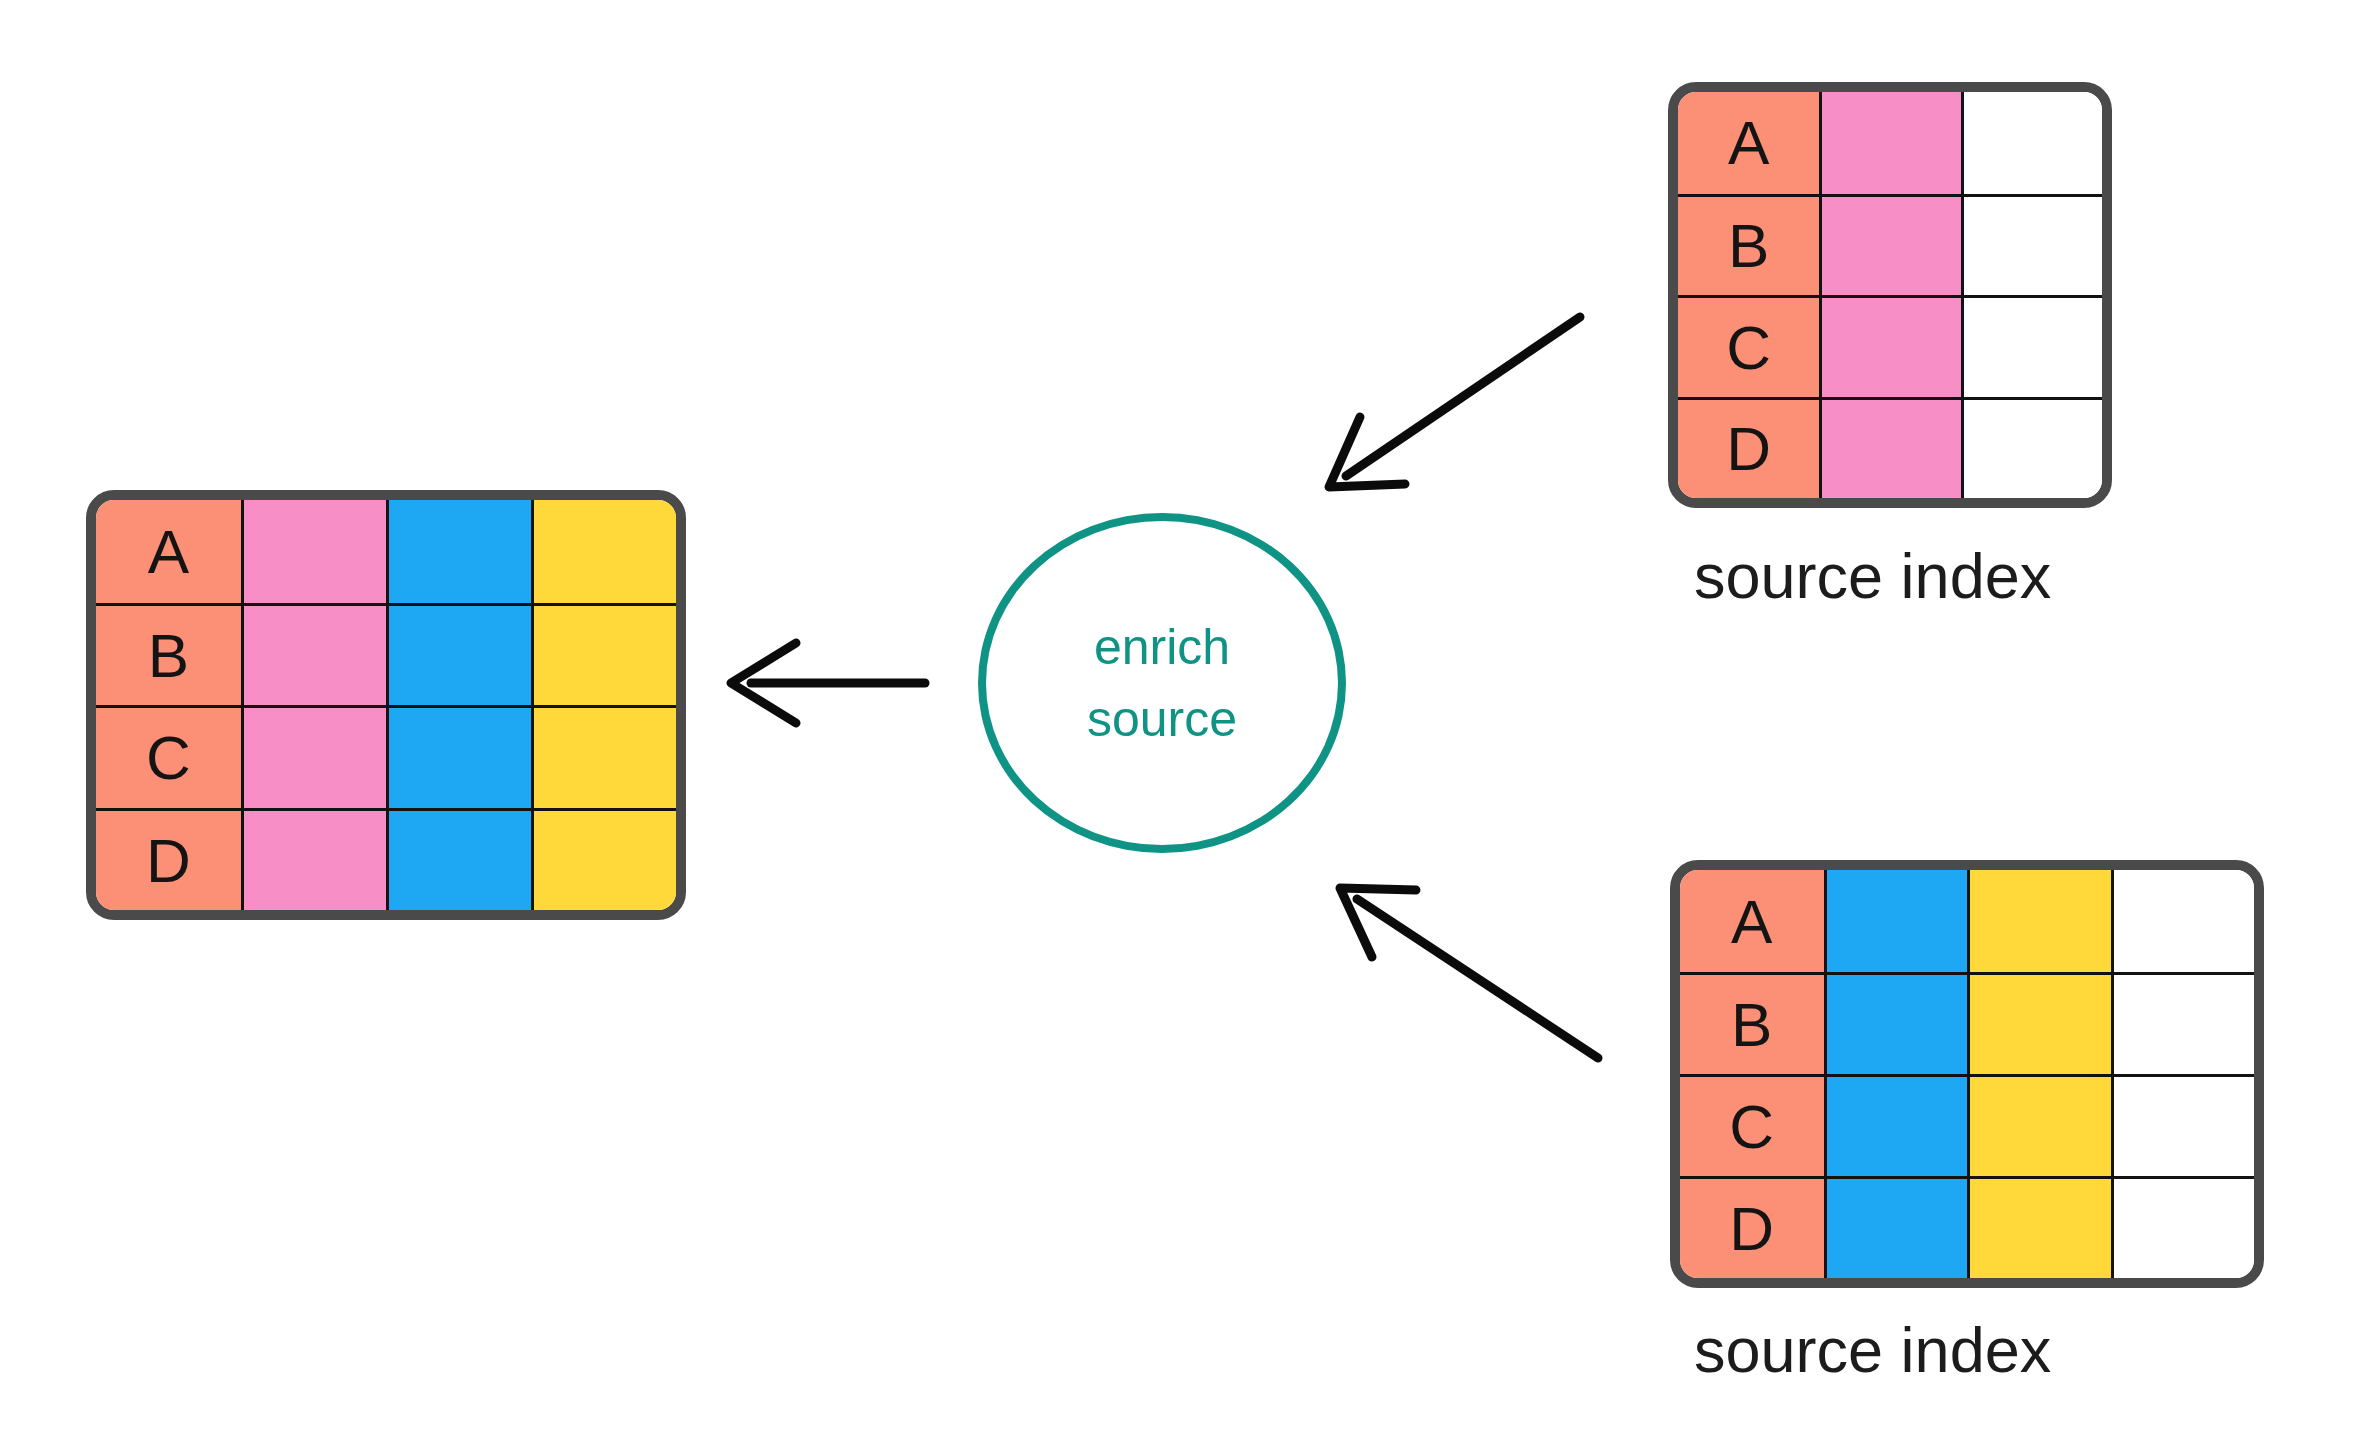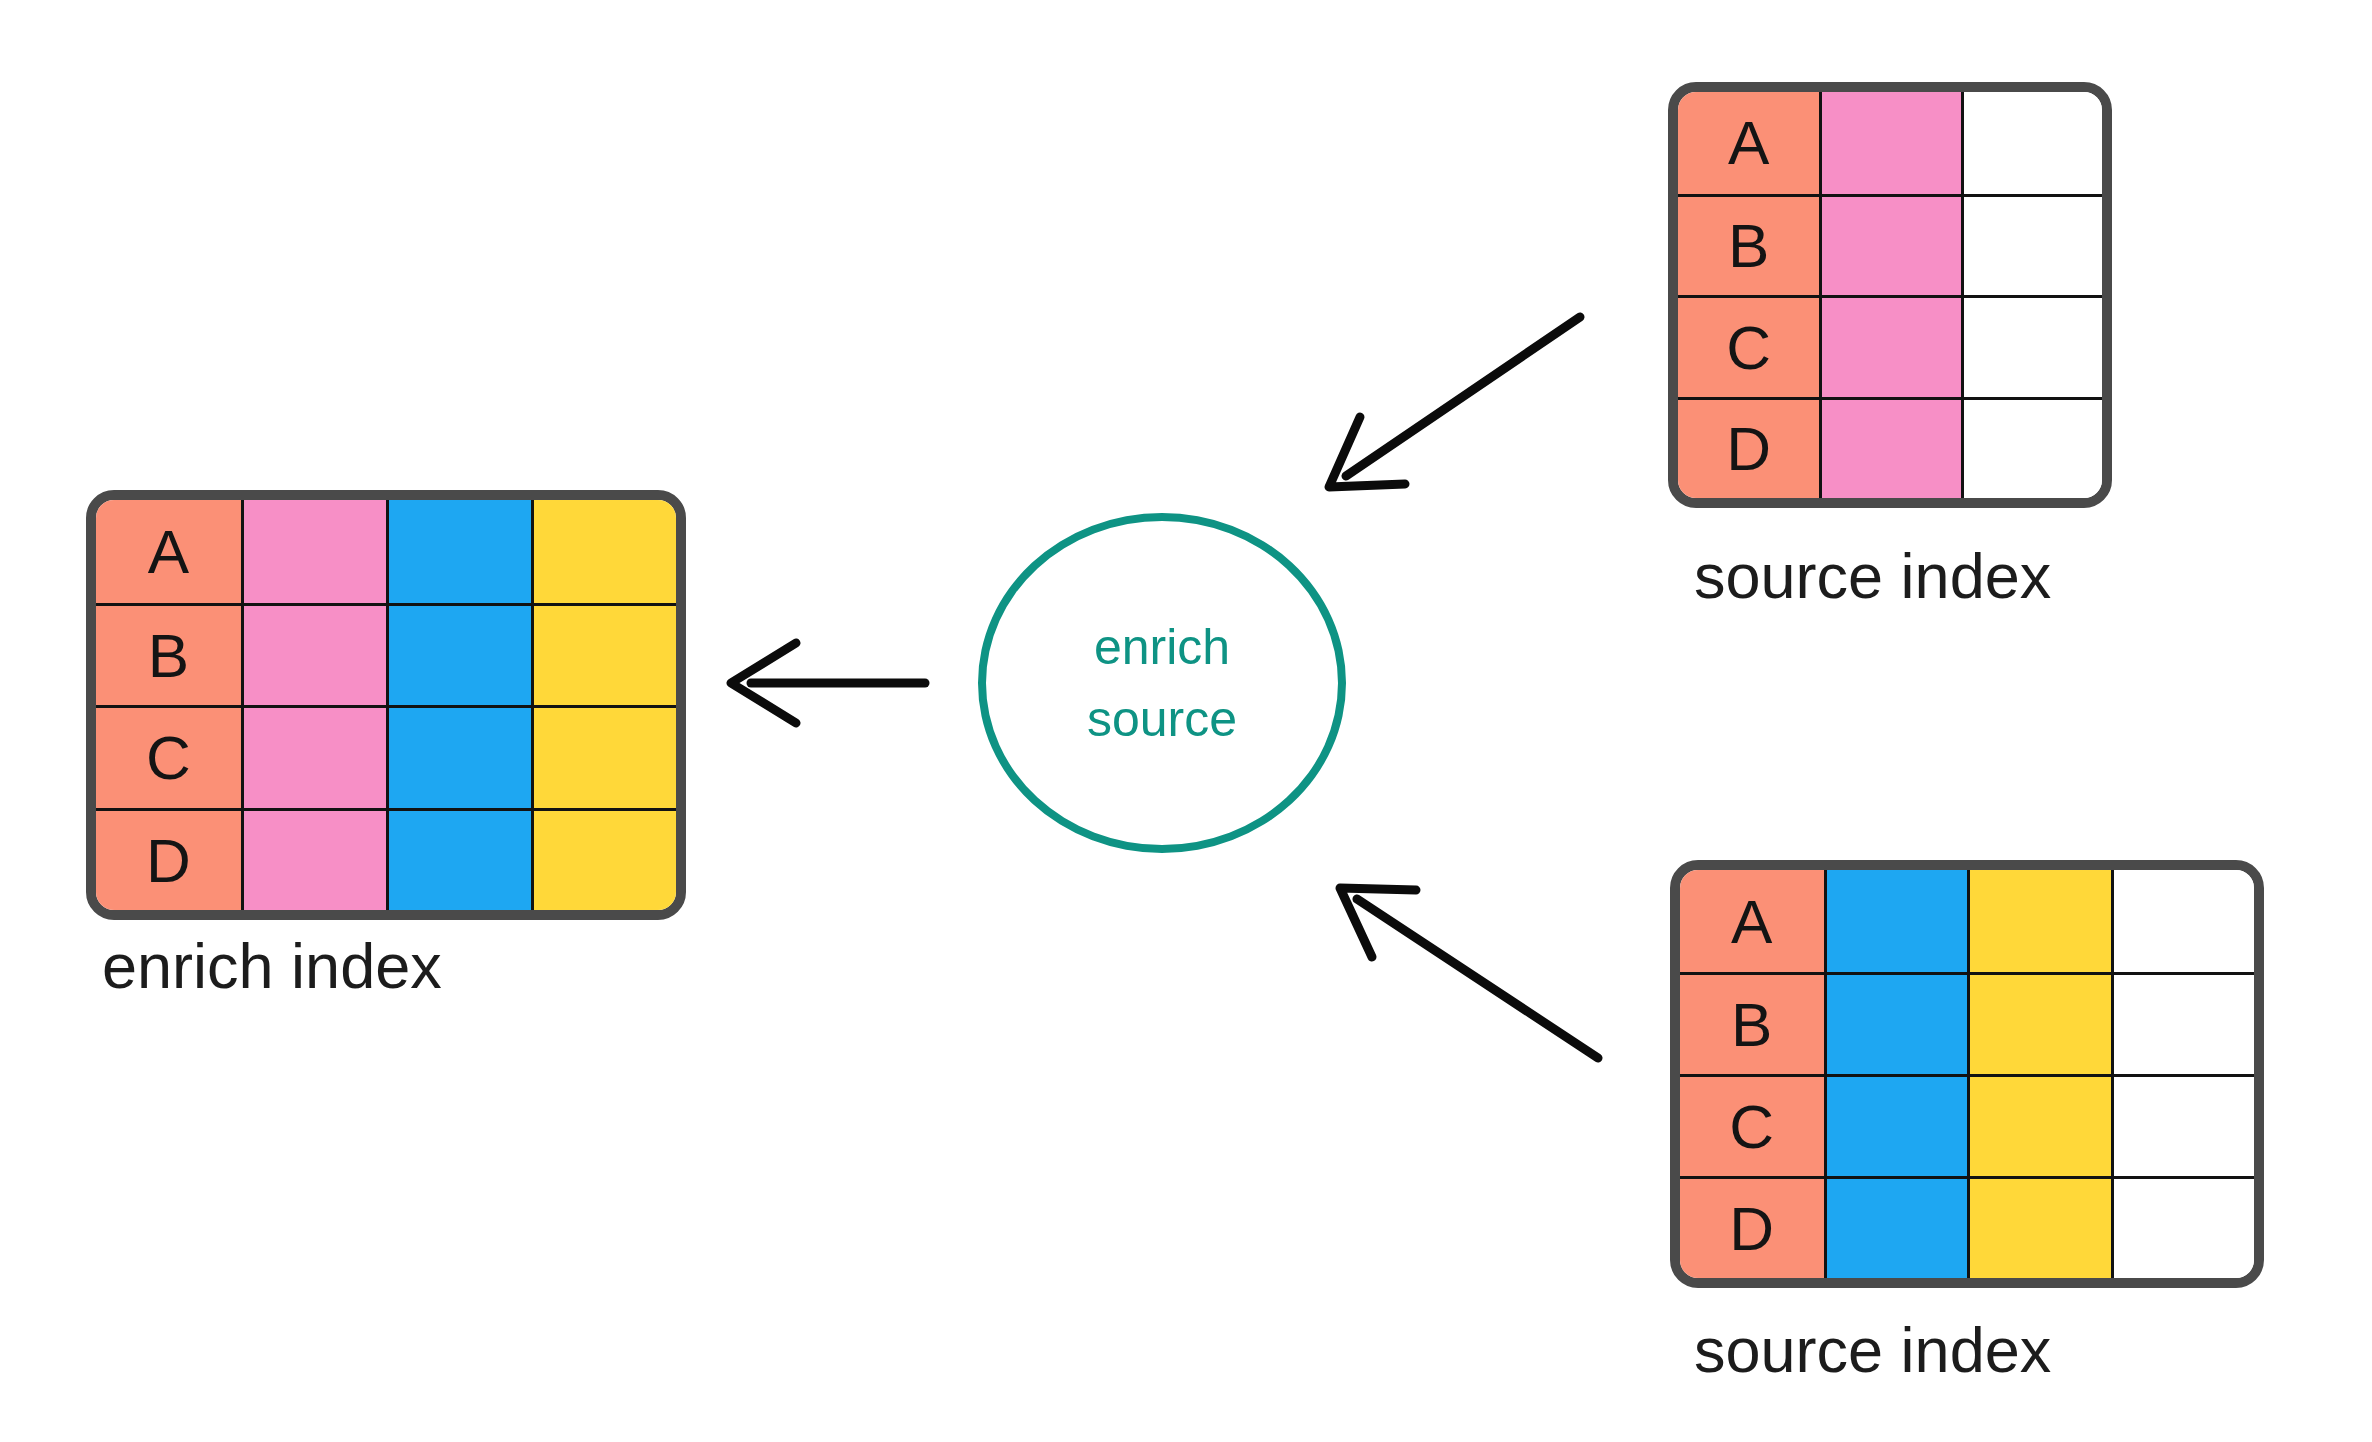--- a/index.html
+++ b/index.html
@@ -107,21 +107,20 @@
       <div class="cell bt bl" style="background: rgb(255, 216, 57);"></div>
       <div class="cell bt" style="background: rgb(251, 144, 118);">C</div>
       <div class="cell bt bl" style="background: rgb(247, 143, 198);"></div>
       <div class="cell bt bl" style="background: rgb(30, 167, 242);"></div>
       <div class="cell bt bl" style="background: rgb(255, 216, 57);"></div>
       <div class="cell bt" style="background: rgb(251, 144, 118);">D</div>
       <div class="cell bt bl" style="background: rgb(247, 143, 198);"></div>
       <div class="cell bt bl" style="background: rgb(30, 167, 242);"></div>
       <div class="cell bt bl" style="background: rgb(255, 216, 57);"></div>
     </div>
-  <div class="tbl-label lbl-enrich">enrich index</div>
 
   <div class="dtable tbl-src-top" style="grid-template-columns: repeat(3, 1fr);">
       <div class="cell" style="background: rgb(251, 144, 118);">A</div>
       <div class="cell bl" style="background: rgb(247, 143, 198);"></div>
       <div class="cell bl" style="background: rgb(255, 255, 255);"></div>
       <div class="cell bt" style="background: rgb(251, 144, 118);">B</div>
       <div class="cell bt bl" style="background: rgb(247, 143, 198);"></div>
       <div class="cell bt bl" style="background: rgb(255, 255, 255);"></div>
       <div class="cell bt" style="background: rgb(251, 144, 118);">C</div>
       <div class="cell bt bl" style="background: rgb(247, 143, 198);"></div>

